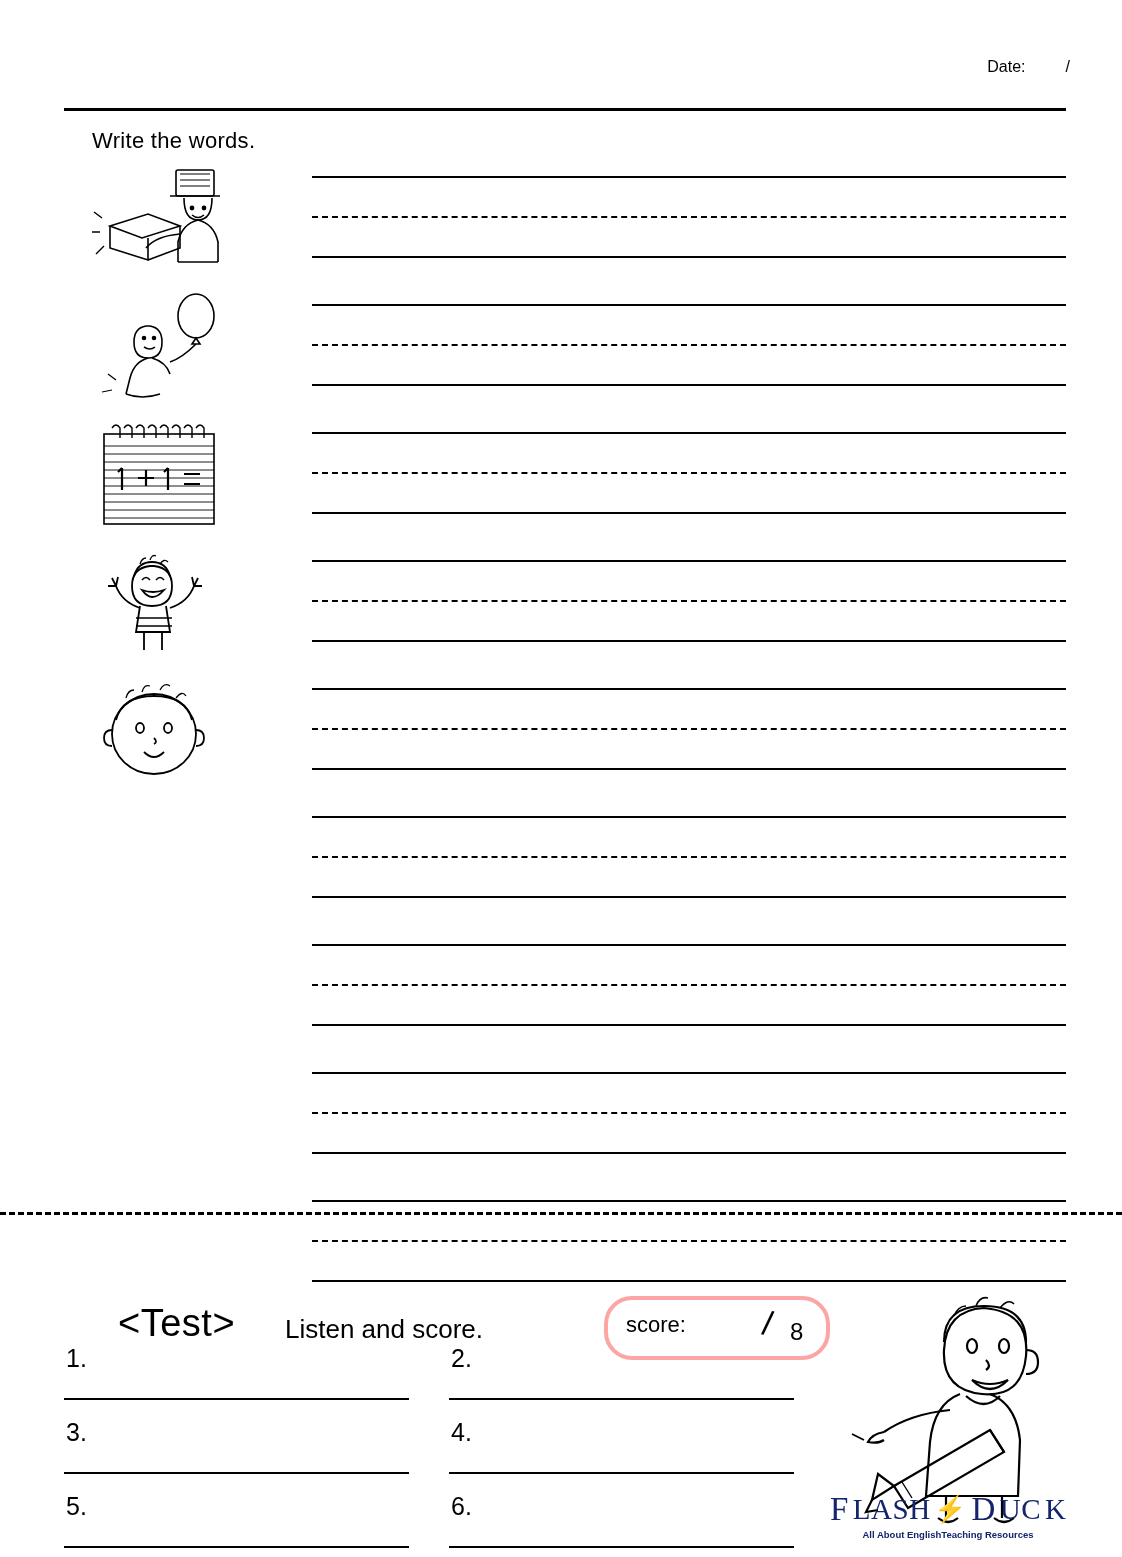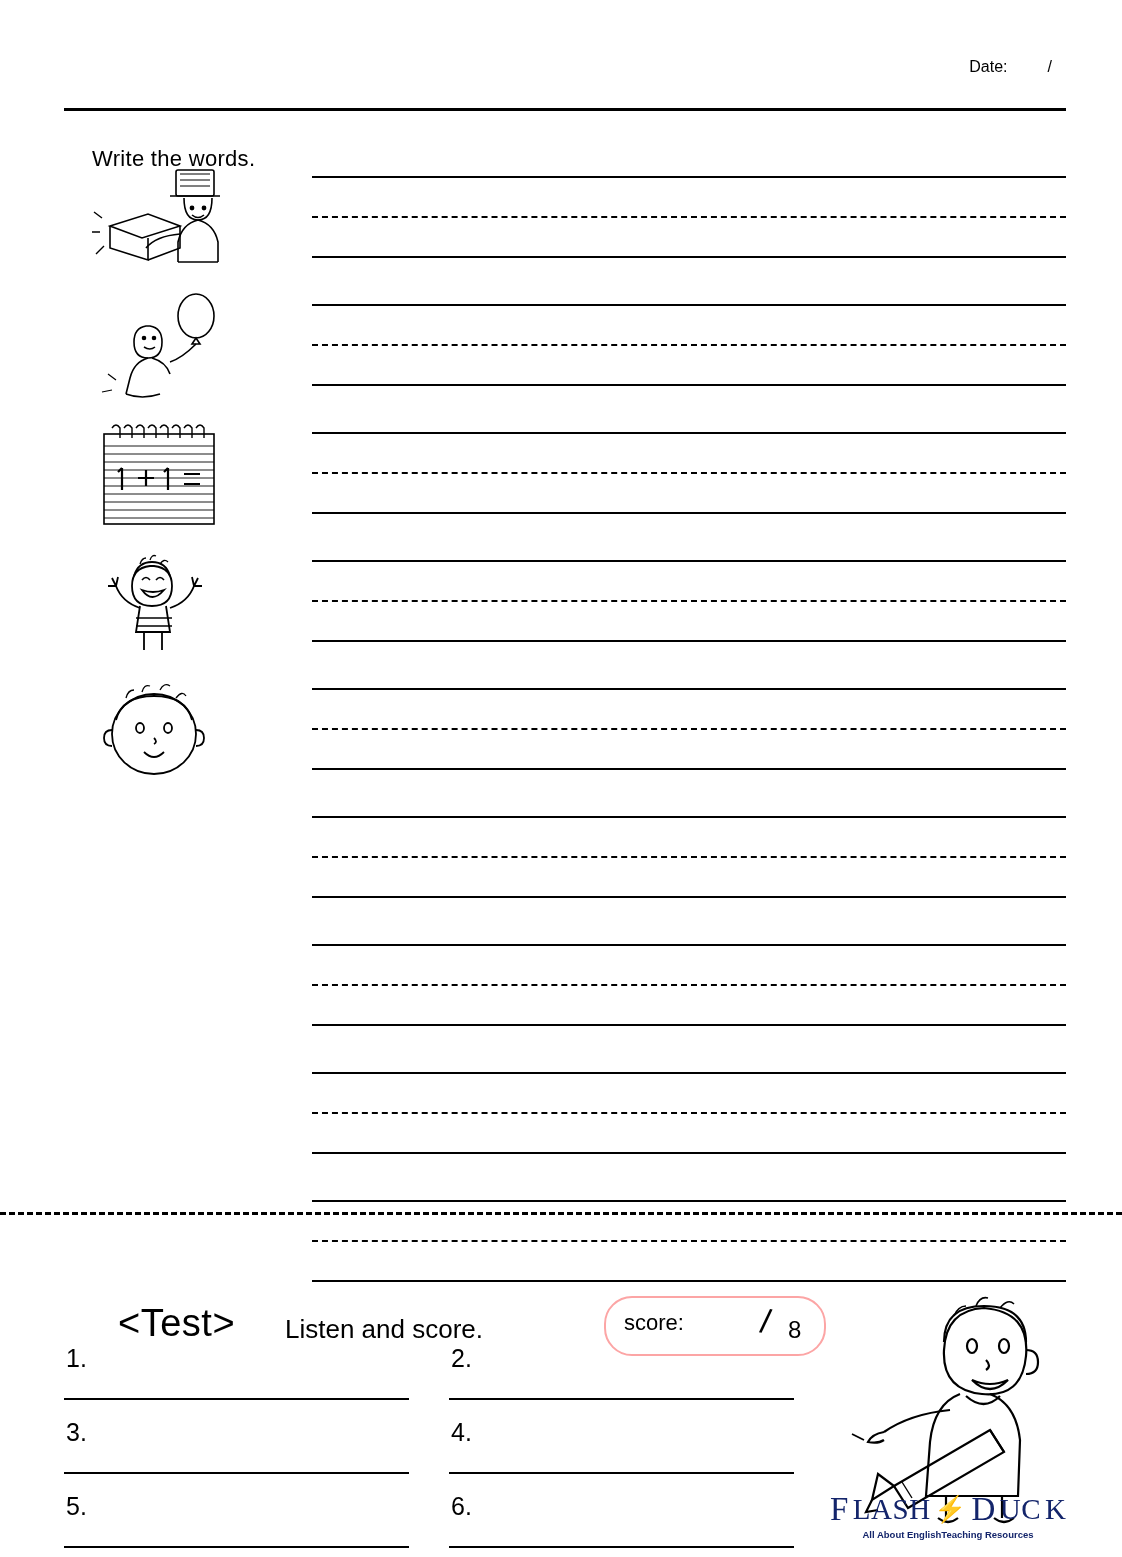--- a/index.html
+++ b/index.html
@@ -13,41 +13,40 @@
     position: relative;
     font-family: "Liberation Sans", sans-serif;
     color: #000000;
     overflow: hidden;
   }
 
   
   .header {
     position: absolute;
     top: 58px;
-    right: 70px;
+    right: 52px;
     display: flex;
     align-items: baseline;
     gap: 40px;
   }
   .rule-top {
     position: absolute;
     left: 64px;
     right: 56px;
     top: 108px;
     border-top: 3px solid #000;
   }
 
   
   .instruction {
     position: absolute;
     left: 92px;
     top: 128px;
     font-size: 22px;
     letter-spacing: 0.3px;
-    margin-top: 18px;
   }
 
   
   .rows {
     position: absolute;
     left: 0;
     top: 160px;
     width: 1122px;
   }
   .row {
@@ -115,21 +114,21 @@
     left: 285px;
     top: 30px;
     font-size: 26px;
   }
   .score-box {
     position: absolute;
     left: 604px;
     top: 12px;
     width: 218px;
     height: 56px;
-    border: 2px solid #fca5a5;
+    border: 4px solid #fca5a5;
     border-radius: 28px;
   }
   .score-label {
     position: absolute;
     left: 18px;
     top: 12px;
     font-size: 22px;
   }
   .score-slash {
     position: absolute;

